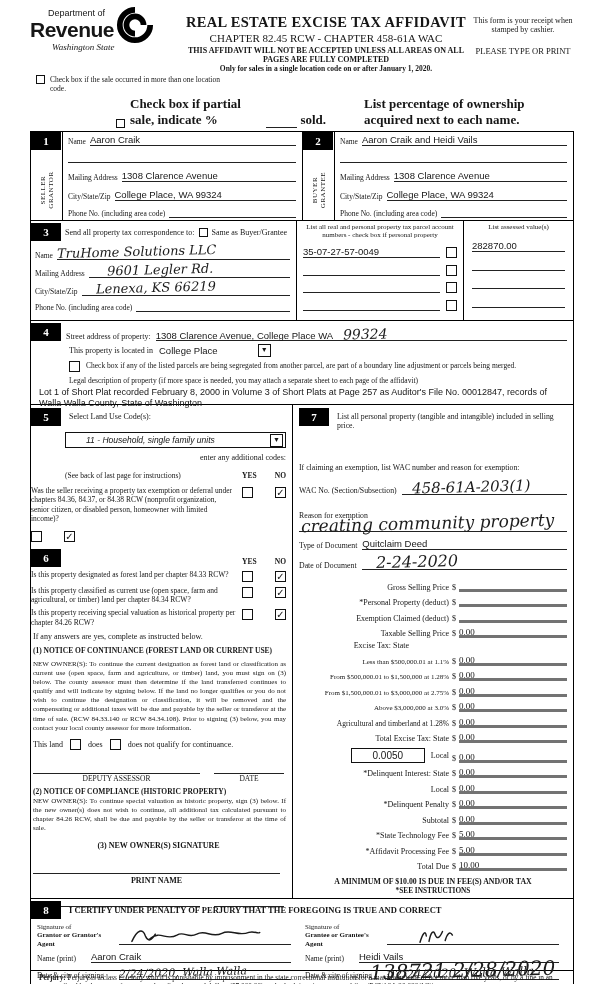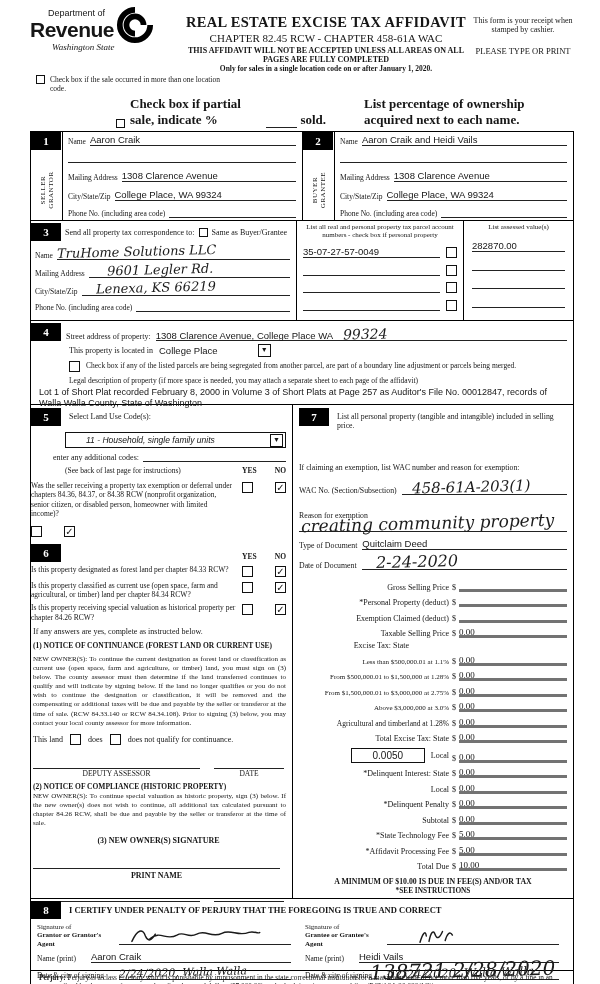--- a/index.html
+++ b/index.html
@@ -294,21 +294,21 @@
 
     <div class="lcol">
       <div class="sechead">
         <div class="numbox">5</div>
         <span style="padding-top:4px;">Select Land Use Code(s):</span>
       </div>
       <div class="ddfull">
         <span class="typed grow" style="font-size:8.5px;">11 - Household, single family units</span>
         <span class="dd" style="border-width:1px;">▼</span>
       </div>
-      <div class="flex" style="margin:5px 0 0 22px; align-items:flex-end; gap:4px;">
+      <div class="flex" style="margin:5px 0 0 40px; align-items:flex-end; gap:4px;flex-direction:column;">
         <span>enter any additional codes:</span>
         <span class="u grow" style="height:9px;"></span>
       </div>
       <div class="flex" style="margin:4px 0 0 34px;">
         <span class="grow" style="font-size:7.5px;">(See back of last page for instructions)</span>
         <span class="yn">
             <span>YES</span>
             <span>NO</span>
           </span>
       </div>

